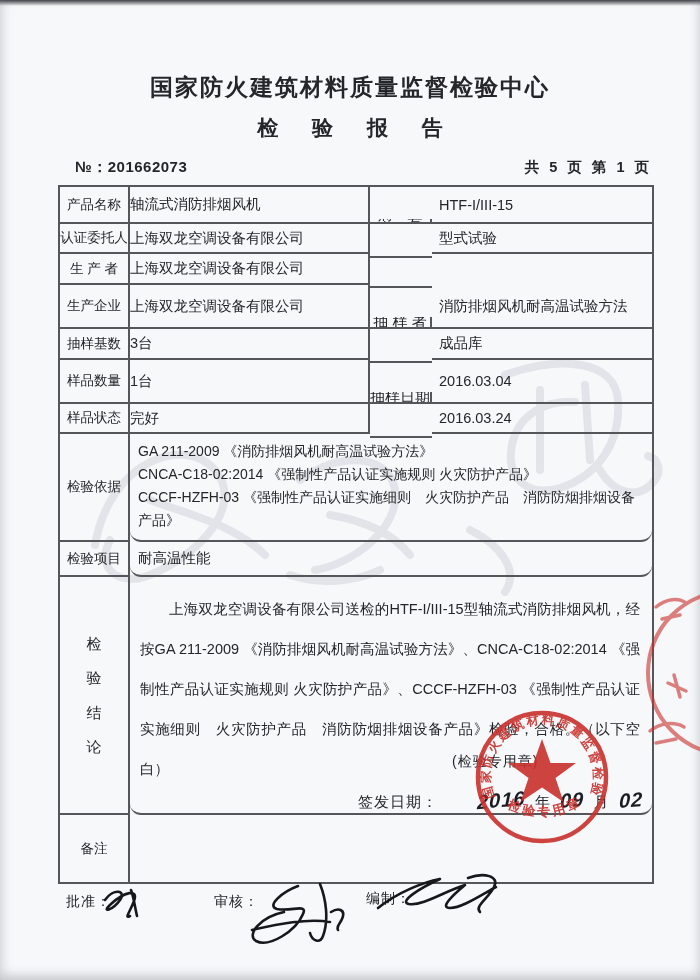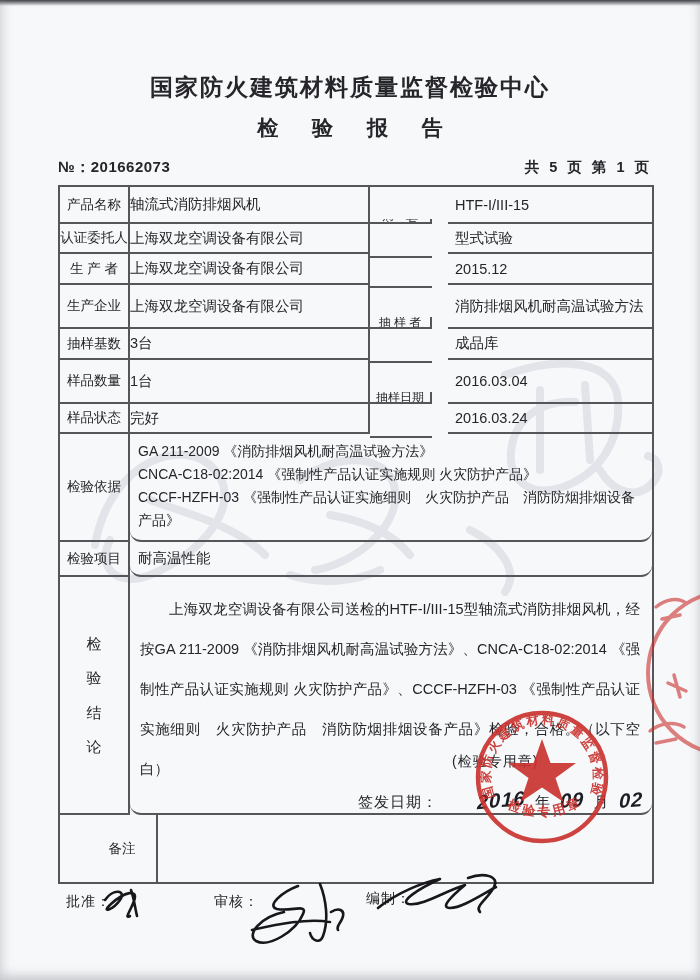--- a/index.html
+++ b/index.html
@@ -25,44 +25,44 @@
   }
   
   .org-title{
     position:absolute;left:0;top:72px;width:100%;
     text-align:center;font-size:23px;font-weight:700;letter-spacing:2px;margin:0;
   }
   .report-title{
     position:absolute;left:0;top:114px;width:100%;
     text-align:center;font-size:21px;font-weight:700;letter-spacing:14px;text-indent:14px;margin:0;
   }
-  .no-line{position:absolute;left:58px;right:48px;top:158px;display:flex;justify-content:space-between;align-items:flex-start;}
+  .no-line{position:absolute;left:75px;right:48px;top:158px;display:flex;justify-content:space-between;align-items:flex-start;}
   .report-no{font-size:15px;font-weight:600;letter-spacing:.5px;}
   .pagination{font-size:14.5px;font-weight:600;letter-spacing:3px;}
   
   .tbl{
     position:absolute;left:58px;top:185px;width:592px;
     border:2px solid var(--line);
     background:transparent;
   }
   .row{display:flex;}
   .cell{
     box-sizing:border-box;
     border-right:2px solid var(--line);
     border-bottom:2px solid var(--line);
     display:flex;align-items:center;
     font-size:14.5px;
     overflow:hidden;
   }
-  .row:last-child .cell{border-bottom:none;margin-left:28px;}
+  .row:last-child .cell{border-bottom:none;}
   .cell:last-child{border-right:none;}
   .lab{width:70px;justify-content:center;text-align:center;font-size:13.5px;padding:0 1px;white-space:nowrap;}
   .val{width:240px;}
-  .lab2{width:62px;justify-content:center;font-size:12px;white-space:nowrap;margin-top:32px;}
-  .val2{flex:1;padding-left:7px;margin-left:16px;}
+  .lab2{width:62px;justify-content:center;font-size:15px;white-space:nowrap;margin-top:32px;}
+  .val2{flex:1;padding-left:7px;}
   .wide{flex:1;border-radius:11px;}
   .h37{height:37px}.h30{height:30px}.h31{height:31px}.h44{height:44px}
   .h34{height:44px}.h108{height:108px}.h35{height:35px}.h238{height:238px}.h67{height:67px}
   .basis-content{align-items:flex-start;padding:6px 8px 0 8px;font-size:14px;line-height:23px;display:block;}
   .item-val{font-size:14.5px;}
   
   .concl-lab{flex-direction:column;justify-content:space-between;padding:58px 0 56px 0;font-size:15px;}
   .concl-content{display:block;position:relative;padding:0;}
   .concl-text{
     padding:12px 12px 0 10px;
@@ -120,21 +120,20 @@
     <div class="row h30">
       <div class="cell lab">认证委托人</div>
       <div class="cell val">上海双龙空调设备有限公司</div>
       <div class="cell lab2">检验类别</div>
       <div class="cell val2">型式试验</div>
     </div>
     <div class="row h31">
       <div class="cell lab">生 产 者</div>
       <div class="cell val">上海双龙空调设备有限公司</div>
       <div class="cell lab2">生产日期</div>
-      <div class="cell val2">2015.12</div>
     </div>
     <div class="row h44">
       <div class="cell lab">生产企业</div>
       <div class="cell val">上海双龙空调设备有限公司</div>
       <div class="cell lab2">抽 样 者</div>
       <div class="cell val2">消防排烟风机耐高温试验方法</div>
     </div>
     <div class="row h31">
       <div class="cell lab">抽样基数</div>
       <div class="cell val">3台</div>

